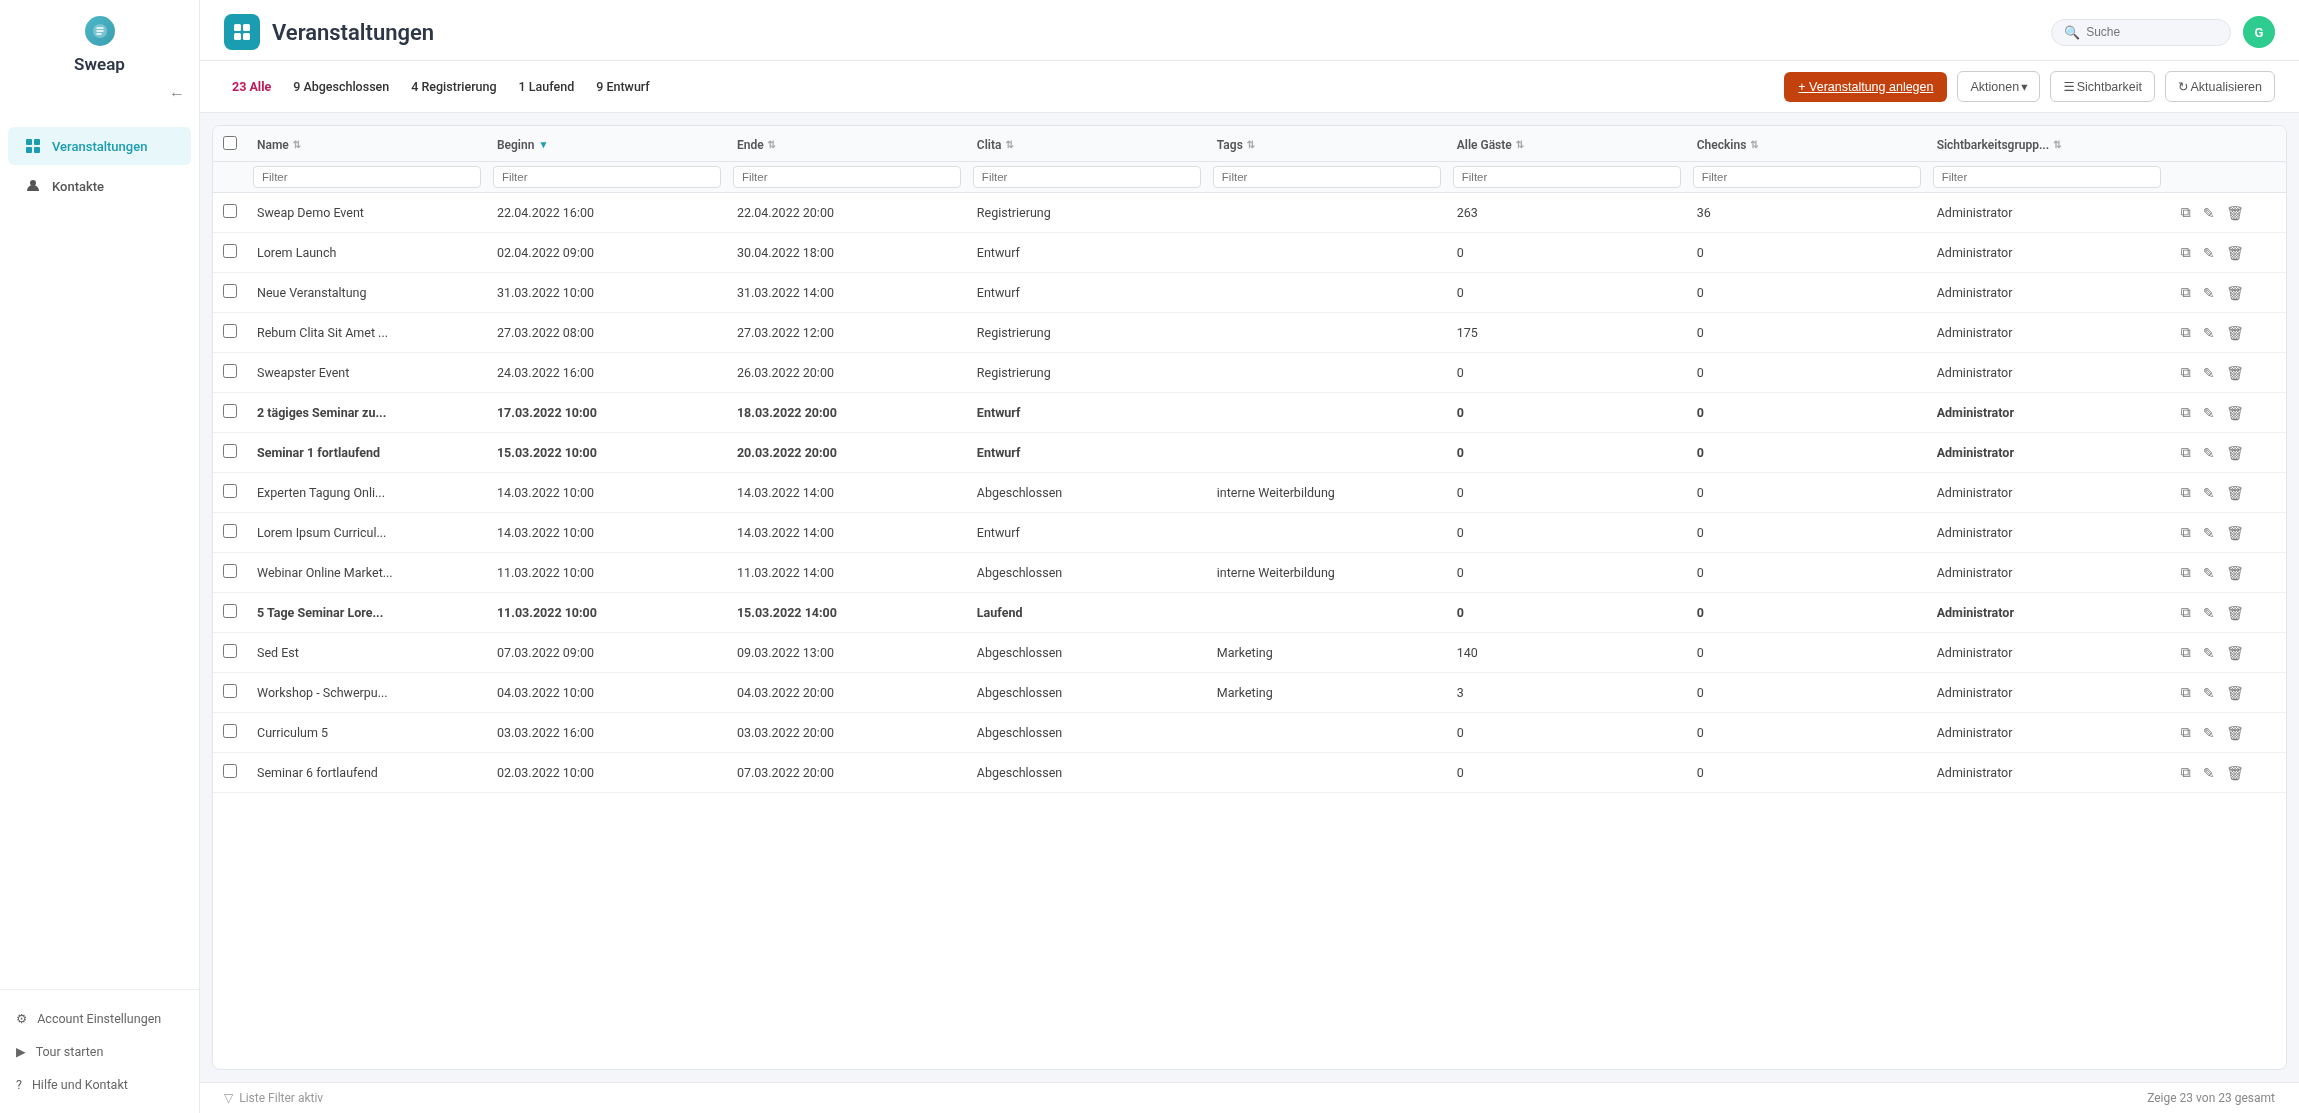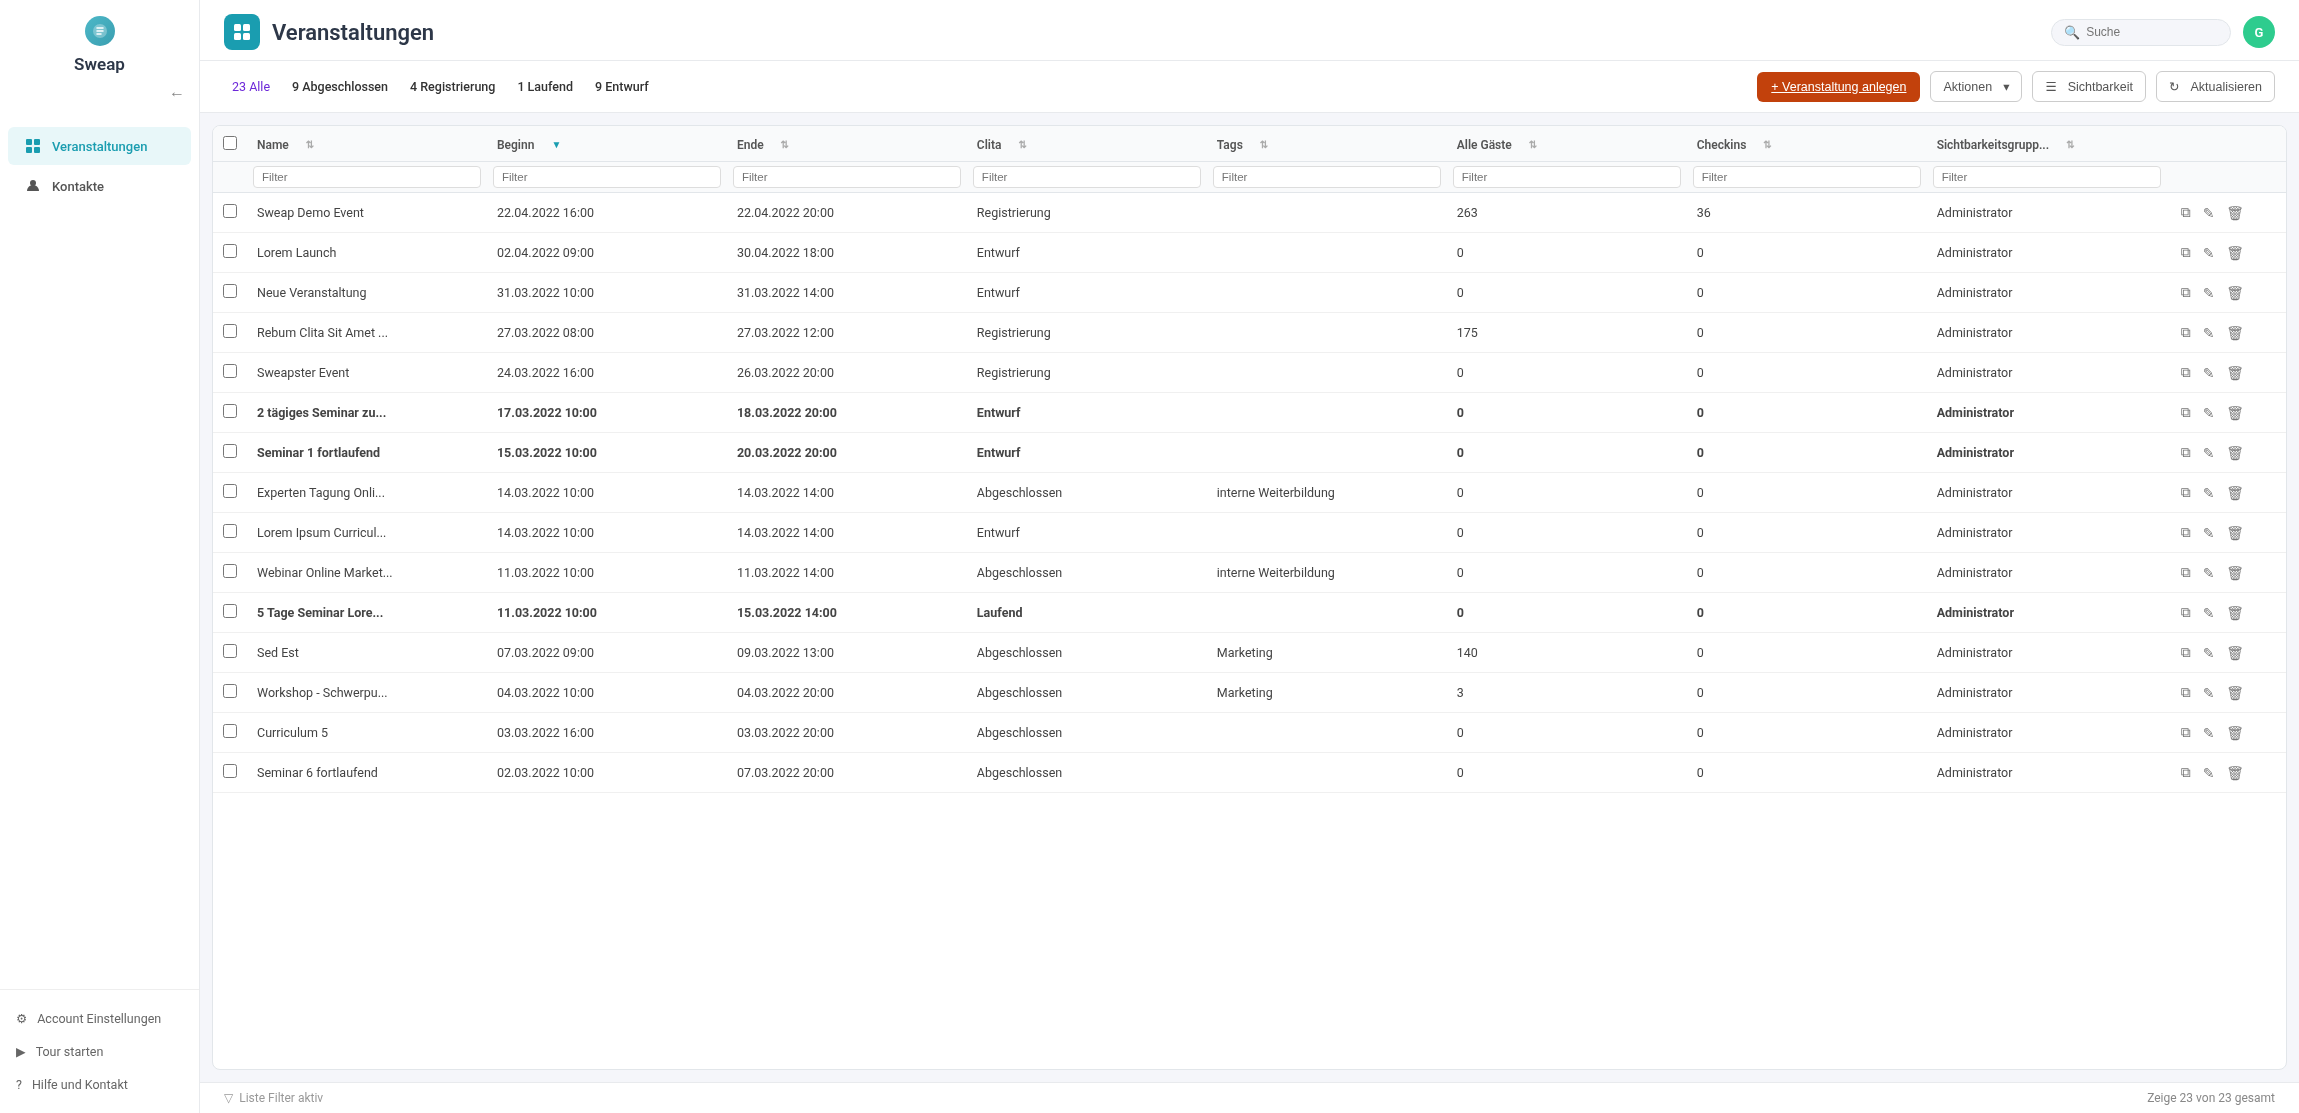--- a/index.html
+++ b/index.html
@@ -32,31 +32,31 @@
     .search-box input { border: none; background: transparent; outline: none; font-size: 12px; color: #555; width: 100%; }
     .user-avatar { width: 32px; height: 32px; border-radius: 50%; background: #2ecc8e; display: flex; align-items: center; justify-content: center; color: white; font-size: 13px; font-weight: 600; }
     .tabs-row { display: flex; align-items: center; gap: 0; }
     .tab { padding: 8px 16px; font-size: 13px; cursor: pointer; color: #777; border-bottom: 2px solid transparent; font-weight: 500; }
     .tab.active { color: #1a9db0; border-bottom-color: #1a9db0; font-weight: 600; }
 
     
     .toolbar { background: #fff; padding: 10px 24px; display: flex; align-items: center; justify-content: space-between; border-bottom: 1px solid #e8eaed; }
     .filter-counts { display: flex; align-items: center; gap: 6px; font-size: 12.5px; }
     .filter-count { padding: 3px 8px; border-radius: 12px; cursor: pointer; font-weight: 500; }
-    .filter-count.active { color: #6d28d9; font-weight: 400; }
+    .filter-count.active { color: #be185d; font-weight: 700; }
     .toolbar-actions { display: flex; align-items: center; gap: 10px; }
     .btn-primary { background: #c2410c; color: white; border: none; padding: 8px 14px; border-radius: 6px; font-size: 12.5px; cursor: pointer; font-weight: 500; display: flex; align-items: center; gap: 5px; text-decoration: underline; }
-    .btn-secondary { background: #fff; color: #555; border: 1px solid #ccc; padding: 7px 12px; border-radius: 6px; font-size: 12.5px; cursor: pointer; font-weight: 500; display: flex; align-items: center; gap: 11px; }
+    .btn-secondary { background: #fff; color: #555; border: 1px solid #ccc; padding: 7px 12px; border-radius: 6px; font-size: 12.5px; cursor: pointer; font-weight: 500; display: flex; align-items: center; gap: 2px; }
 
     
     .table-container { flex: 1; overflow: auto; background: #fff; margin: 12px; border-radius: 8px; border: 1px solid #e2e6ea; }
     table { width: 100%; border-collapse: collapse; font-size: 12.5px; }
     thead { background: #f9fafb; position: sticky; top: 0; z-index: 10; }
     thead tr:first-child th { padding: 10px 10px 8px 10px; font-weight: 600; color: #555; border-bottom: 1px solid #e2e6ea; text-align: left; white-space: nowrap; font-size: 12px; }
-    .th-sort { display: flex; align-items: center; gap: 17px; cursor: pointer; user-select: none; }
+    .th-sort { display: flex; align-items: center; gap: 4px; cursor: pointer; user-select: none; }
     .sort-icon { font-size: 10px; color: #aaa; }
     .sort-active { color: #1a9db0; }
     thead tr.filter-row th { padding: 4px 6px; border-bottom: 1px solid #e2e6ea; }
     .filter-input { width: 100%; padding: 4px 8px; border: 1px solid #ddd; border-radius: 4px; font-size: 11.5px; outline: none; color: #555; }
     tbody tr { border-bottom: 1px solid #f0f0f0; }
     tbody tr.bold-row td { font-weight: 700; }
     tbody td { padding: 9px 10px; color: #444; white-space: nowrap; overflow: hidden; text-overflow: ellipsis; max-width: 160px; }
     td.checkbox-col, th.checkbox-col { width: 32px; padding: 0 8px; text-align: center; }
     .row-actions { display: flex; align-items: center; gap: 4px; }
     .row-icon-btn { background: none; border: none; cursor: pointer; color: #777; font-size: 14px; padding: 2px 4px; border-radius: 3px; }

